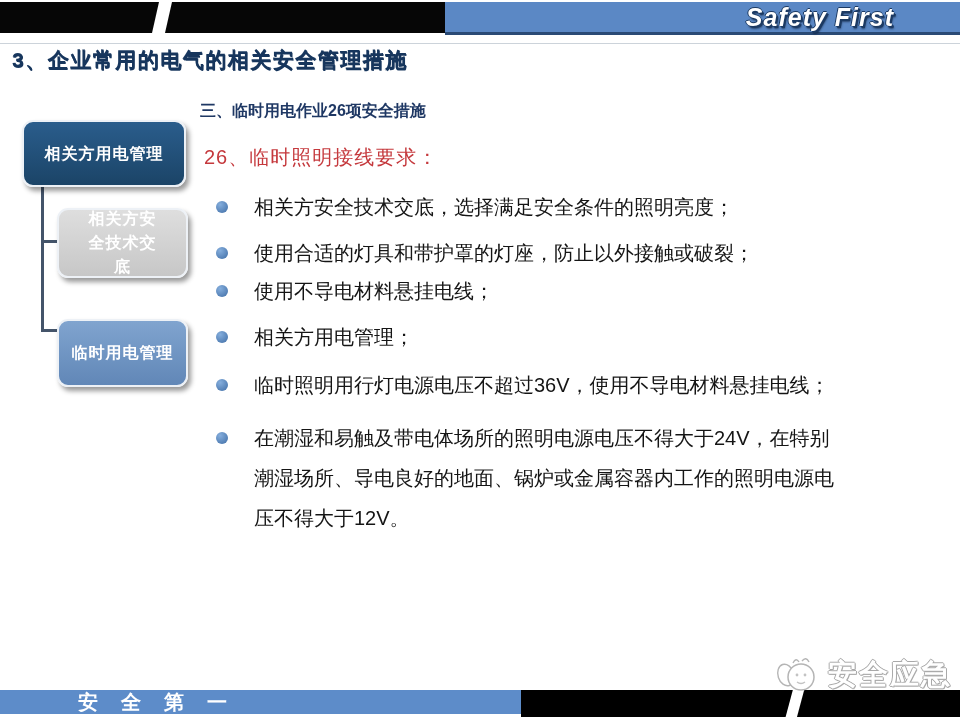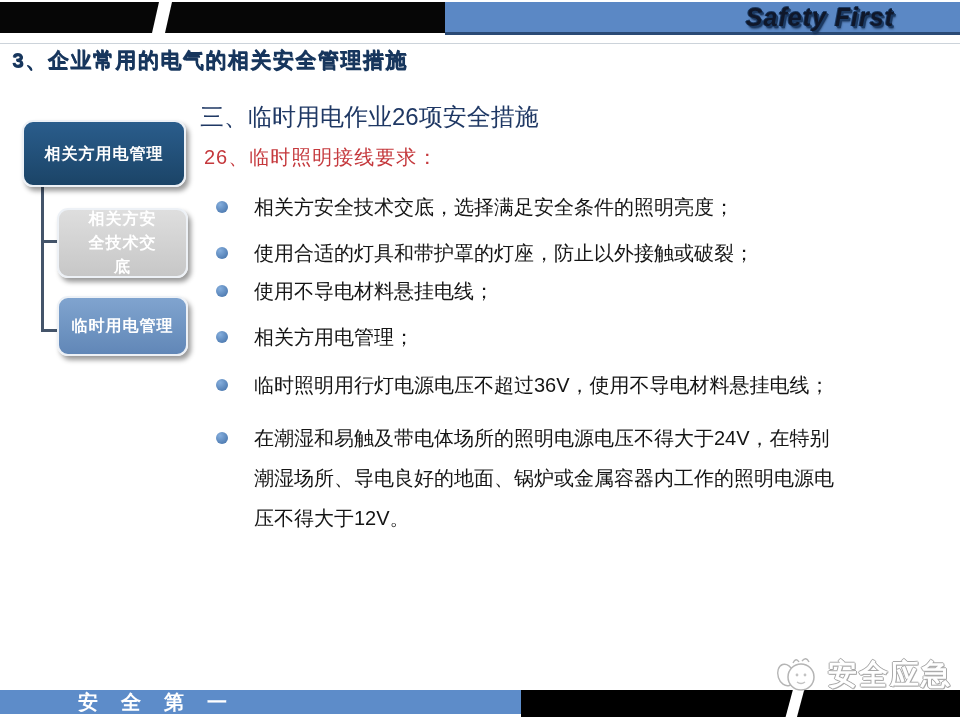--- a/index.html
+++ b/index.html
@@ -16,21 +16,21 @@
   .topbar-black2 {
     position:absolute; left:165px; top:2px; width:280px; height:31px; background:#060606;
     clip-path:polygon(7px 0, 100% 0, 100% 100%, 0 100%);
   }
   .topbar-blue {
     position:absolute; left:445px; top:2px; width:515px; height:33px;
     background:#5b88c5; border-bottom:3px solid #2a4a75; box-sizing:border-box;
     display:flex; align-items:center; justify-content:flex-end; padding-right:66px;
   }
   .brand-text {
-    font-style:italic; font-weight:bold; font-size:25px; color:#0f172a; letter-spacing:1px;
+    font-style:italic; font-weight:bold; font-size:25px; color:#ffffff; letter-spacing:1px;
     text-shadow:1px 1px 0 #1c3a63, 2px 2px 0 #1c3a63, -1px 0 0 #1c3a63, 0 -1px 0 #1c3a63, 2px 3px 2px rgba(10,25,50,.6);
   }
   .top-divider { position:absolute; left:0; top:43px; width:960px; height:1px; background:#ccd3da; }
 
   .page-title {
     position:absolute; left:12px; top:46px; font-size:21px; font-weight:bold;
     color:#17365d; letter-spacing:1.5px; text-shadow:.6px .6px 0 #17365d;
   }
 
   
@@ -39,24 +39,24 @@
   .connector-h2 { position:absolute; left:41px; top:329px; width:19px; height:3px; background:#44546a; }
   .node {
     position:absolute; box-sizing:border-box; border:2px solid #edf1f6; border-radius:11px;
     box-shadow:3px 4px 5px rgba(0,0,0,.4); color:#ffffff;
     font-family:"Liberation Serif", serif; font-weight:bold; font-size:16px;
     display:flex; align-items:center; justify-content:center; text-align:center;
     letter-spacing:1px; line-height:1.5;
   }
   .node1 { left:22px; top:120px; width:164px; height:67px; background:linear-gradient(#2a5d8c,#1b4467); }
   .node2 { left:57px; top:208px; width:131px; height:70px; background:linear-gradient(#dedede,#c7c7c7); padding:0 25px; }
-  .node3 { left:57px; top:296px; width:131px; height:60px; background:linear-gradient(#80a4cf,#6187b7); }
+  .node3 { left:57px; top:319px; width:131px; height:68px; background:linear-gradient(#80a4cf,#6187b7); }
 
   
-  .heading { position:absolute; left:200px; top:101px; font-size:24px; font-weight:normal; color:#1f3864; }
+  .heading { position:absolute; left:200px; top:101px; font-size:16px; font-weight:bold; color:#1f3864; }
   .subheading { position:absolute; left:204px; top:144px; font-size:20px; color:#c5393d; letter-spacing:1px; }
 
   .bullets { position:absolute; left:216px; top:0; width:660px; }
   .bullet { position:absolute; left:0; display:flex; align-items:flex-start; }
   .bullet .dot {
     flex:0 0 12px; width:12px; height:12px; border-radius:50%; margin-top:14px;
     background:radial-gradient(circle at 35% 30%, #85aedd, #3f6da5);
   }
   .bullet .txt { margin-left:26px; width:588px; font-size:20px; line-height:40px; color:#151515; }
   .bullet:nth-child(1) { top:187px; }

